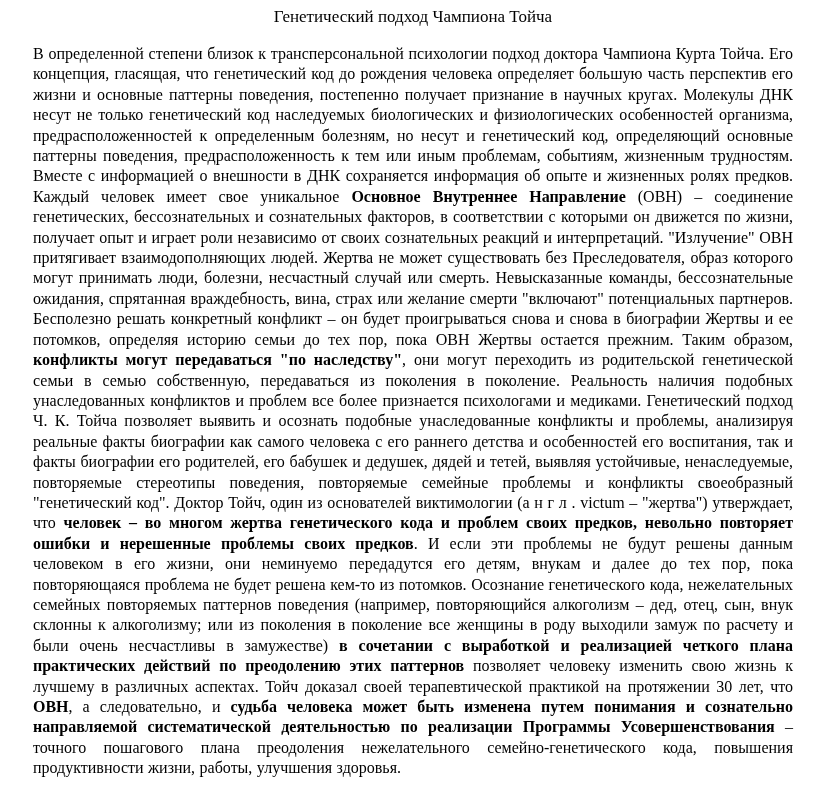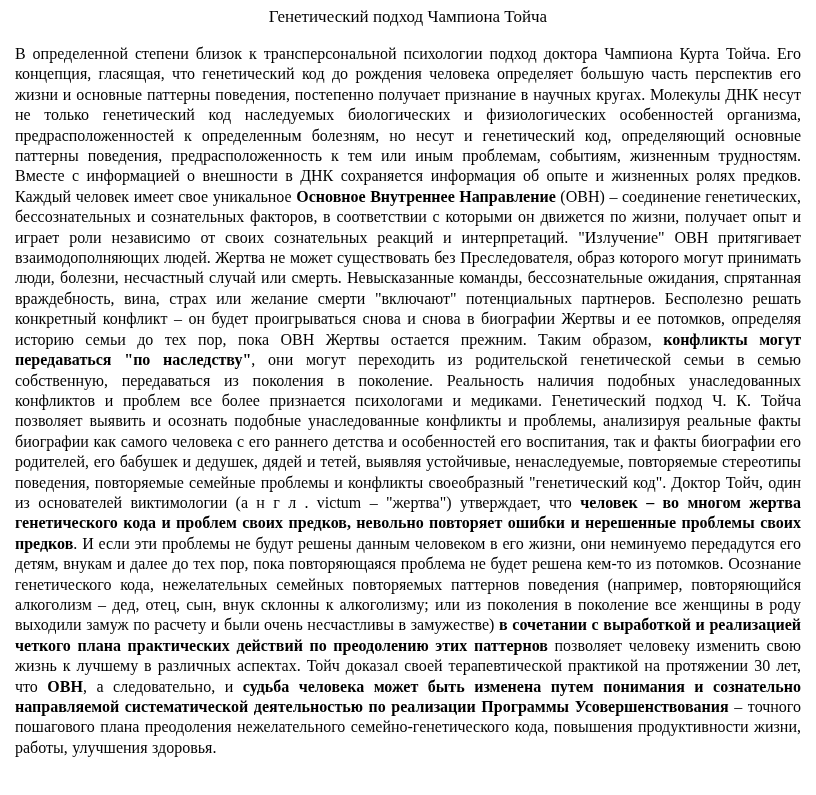--- a/index.html
+++ b/index.html
@@ -4,38 +4,38 @@
 <style>
   html, body {
     margin: 0;
     padding: 0;
     background: #ffffff;
   }
   .page {
     width: 816px;
     height: 795px;
     box-sizing: border-box;
-    padding: 6px 7px 4px 7px;
+    padding: 6px 7px 4px 17px;
     background: #ffffff;
     color: #000000;
     font-family: "Liberation Serif", serif;
     overflow: hidden;
   }
   .doc-title {
     font-size: 17px;
     font-weight: 400;
     text-align: center;
     margin: 0 0 16px 0;
     line-height: 22px;
   }
   .body-text {
     font-size: 16px;
     line-height: 20.4px;
     text-align: justify;
-    margin: 8px;
+    margin: 16px;
     word-spacing: 0.5px;
   }
   .body-text .run-bold {
     font-weight: 700;
   }
 </style>
 </head>
 <body>
 
 <div class="page">

